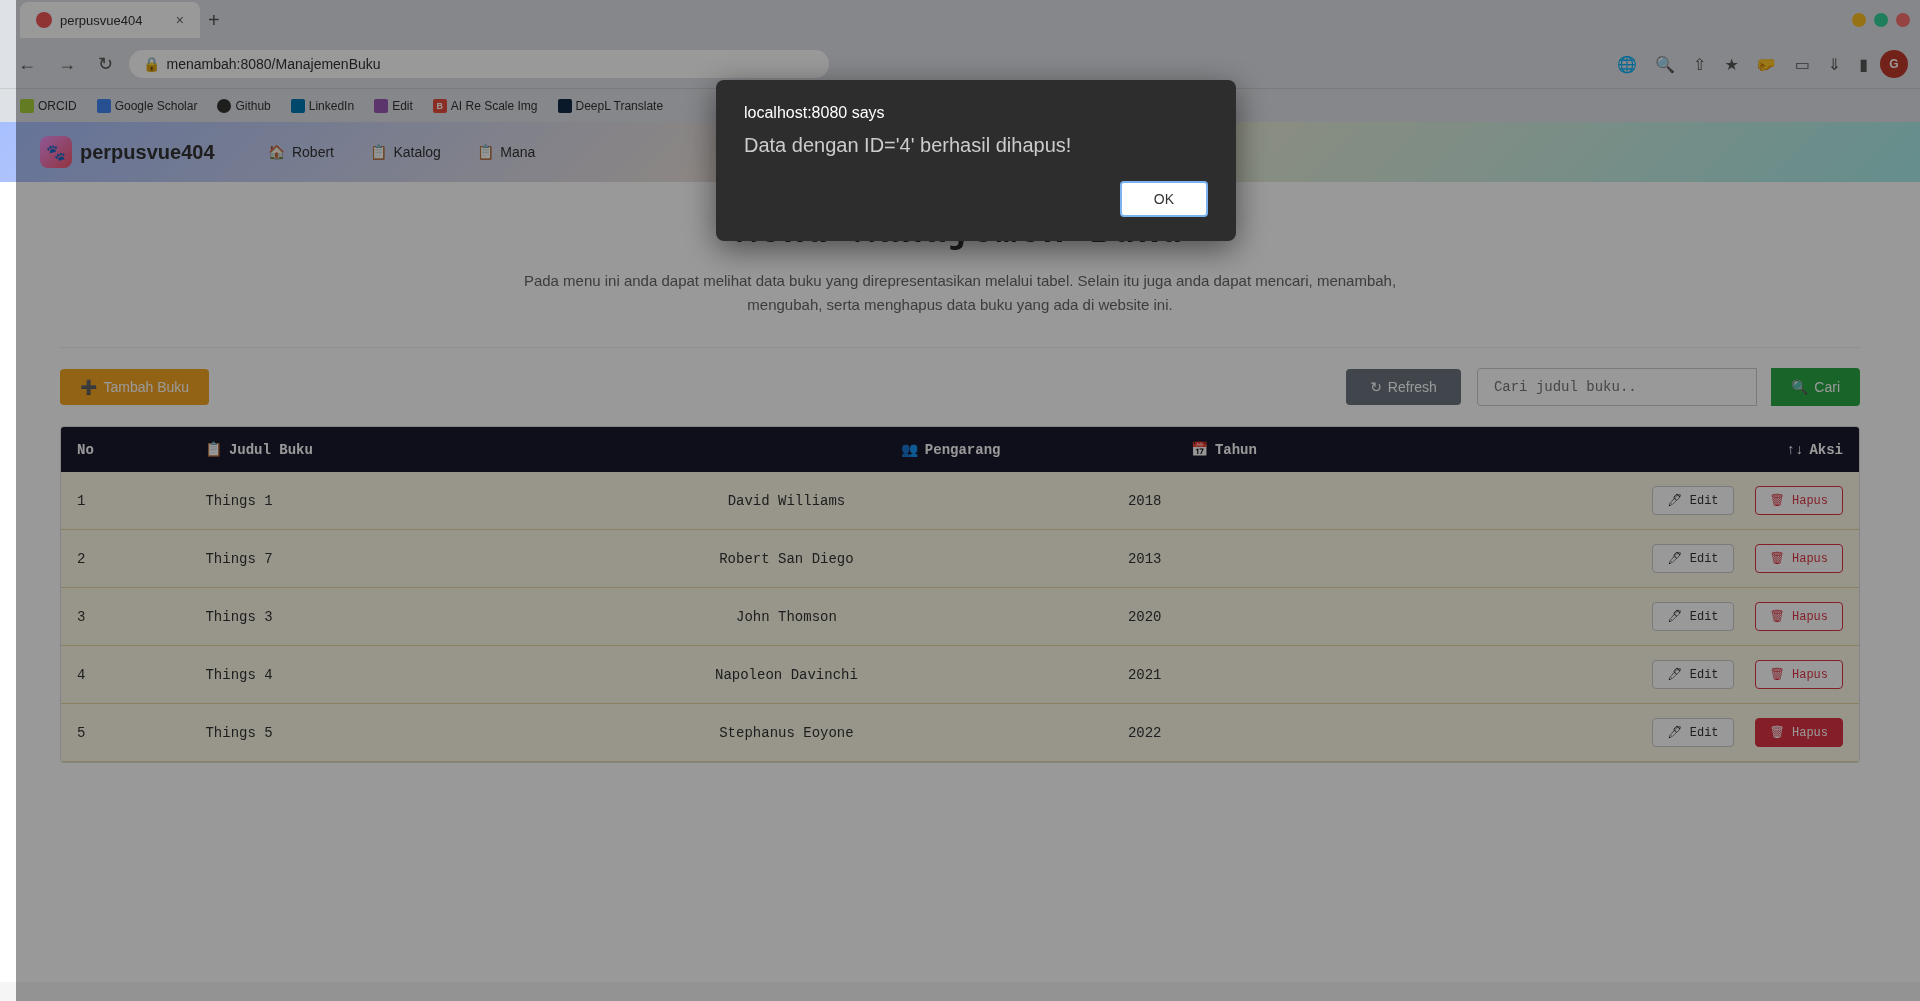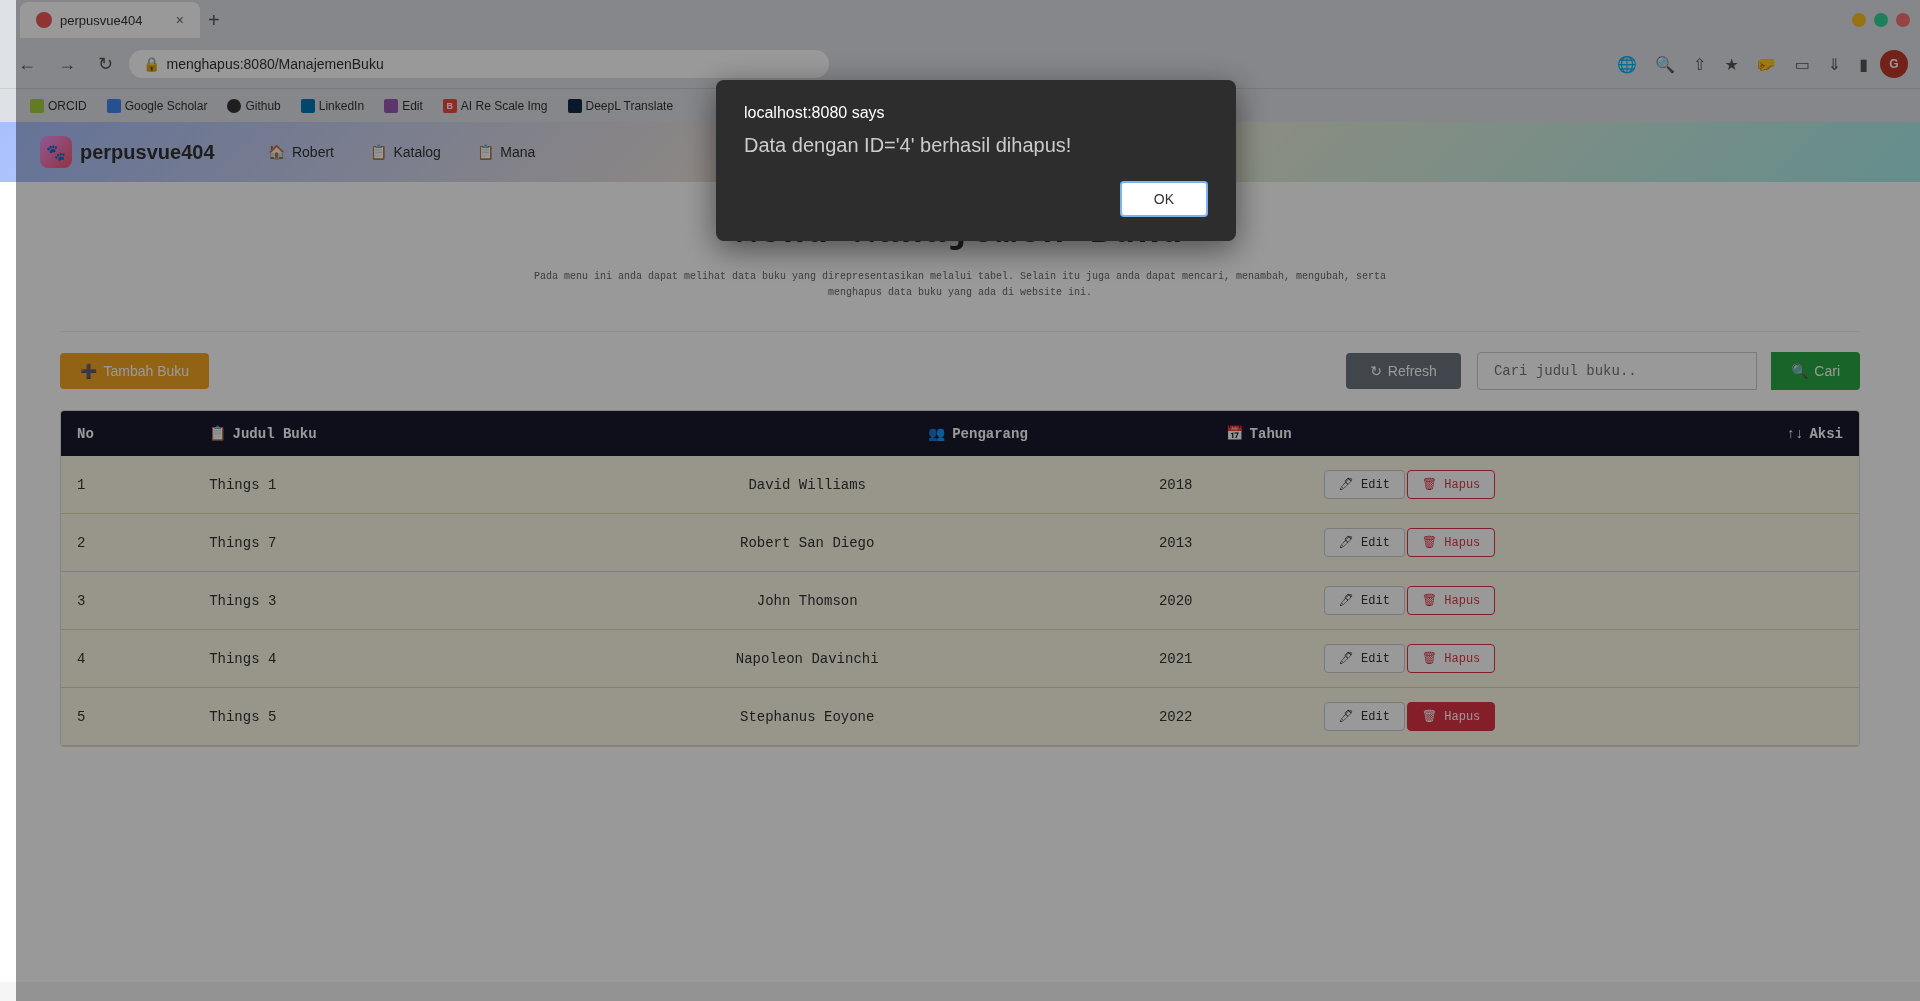--- a/index.html
+++ b/index.html
@@ -22,21 +22,21 @@
 
     .address-bar { display: flex; align-items: center; background: #dee1e6; padding: 4px 12px; gap: 10px; height: 48px; }
     .nav-btn { background: none; border: none; font-size: 18px; color: #555; cursor: pointer; padding: 4px 6px; border-radius: 4px; }
     .address-input { flex: 1; max-width: 700px; background: #fff; border: none; border-radius: 20px; padding: 6px 14px; font-size: 14px; color: #333; display: flex; align-items: center; gap: 6px; }
     .address-input span { color: #333; font-size: 14px; }
     .lock-icon { color: #555; font-size: 12px; }
     .toolbar-icons { display: flex; align-items: center; gap: 6px; margin-left: auto; }
     .toolbar-icon { background: none; border: none; font-size: 16px; color: #555; cursor: pointer; padding: 4px 6px; border-radius: 4px; }
     .avatar { width: 28px; height: 28px; border-radius: 50%; background: #c0392b; display: flex; align-items: center; justify-content: center; color: #fff; font-size: 12px; font-weight: bold; }
 
-    .bookmarks-bar { display: flex; align-items: center; background: #dee1e6; padding: 2px 22px; height: 34px; gap: 4px; border-top: 1px solid #ccc; }
+    .bookmarks-bar { display: flex; align-items: center; background: #dee1e6; padding: 2px 12px; height: 34px; gap: 4px; border-top: 1px solid #ccc; }
     .bookmark-item { display: flex; align-items: center; gap: 4px; padding: 2px 8px; border-radius: 4px; font-size: 12px; color: #333; cursor: pointer; white-space: nowrap; }
     .bookmark-favicon { width: 14px; height: 14px; border-radius: 2px; }
     .bm-orcid { background: #a6ce39; }
     .bm-scholar { background: #4285f4; }
     .bm-github { background: #333; border-radius: 50%; }
     .bm-linkedin { background: #0077b5; }
     .bm-edit { background: #9b59b6; }
     .bm-b { background: #e74c3c; font-size: 10px; color: #fff; display: flex; align-items: center; justify-content: center; font-weight: bold; }
     .bm-deepl { background: #0f2b46; border-radius: 2px; }
 
@@ -47,21 +47,21 @@
     .navbar { display: flex; align-items: center; padding: 10px 40px; background: linear-gradient(135deg, #a8c0ff, #ffecd2, #a8edea); min-height: 60px; }
     .navbar-brand { display: flex; align-items: center; gap: 8px; font-size: 20px; font-weight: bold; color: #333; margin-right: 40px; }
     .brand-icon { width: 32px; height: 32px; background: linear-gradient(135deg, #f093fb, #f5576c); border-radius: 8px; display: flex; align-items: center; justify-content: center; font-size: 16px; }
     .nav-links { display: flex; gap: 8px; }
     .nav-link { display: flex; align-items: center; gap: 6px; padding: 6px 14px; color: #333; text-decoration: none; font-size: 14px; border-radius: 4px; }
     .nav-icon { font-size: 14px; }
 
     
     .main-content { padding: 30px 60px; background: #fff; }
     .page-title { text-align: center; font-size: 36px; font-family: 'Courier New', monospace; color: #333; margin-bottom: 16px; letter-spacing: 2px; }
-    .page-desc { text-align: center; color: #666; font-size: 10px; max-width: 900px; margin: 13px auto 30px; line-height: 1.6; font-family: Liberation Mono, monospace; }
+    .page-desc { text-align: center; color: #666; font-size: 15px; max-width: 900px; margin: 13px auto 30px; line-height: 1.6; font-family: Liberation Sans, sans-serif; }
     .divider { border: none; border-top: 1px solid #eee; margin: 20px 0; }
 
     
     .table-toolbar { display: flex; align-items: center; margin-bottom: 20px; gap: 16px; }
     .btn-tambah { background: #f5a623; color: #fff; border: none; padding: 10px 20px; border-radius: 4px; font-size: 14px; cursor: pointer; display: flex; align-items: center; gap: 6px; font-weight: 500; }
     .spacer { flex: 1; }
     .btn-refresh { background: #6c757d; color: #fff; border: none; padding: 10px 24px; border-radius: 4px; font-size: 14px; cursor: pointer; display: flex; align-items: center; gap: 6px; }
     .search-container { display: flex; gap: 14px; }
     .search-input { padding: 10px 16px; border: 1px solid #ccc; border-radius: 4px 0 0 4px; font-size: 14px; width: 280px; color: #999; font-family: 'Courier New', monospace; }
     .btn-cari { background: #28a745; color: #fff; border: none; padding: 10px 20px; border-radius: 0 4px 4px 0; font-size: 14px; cursor: pointer; display: flex; align-items: center; gap: 6px; }
@@ -71,21 +71,21 @@
     table { width: 100%; border-collapse: collapse; font-family: 'Courier New', monospace; }
     thead tr { background: #1a1a2e; color: #fff; }
     thead th { padding: 14px 16px; text-align: left; font-size: 14px; font-weight: 600; }
     thead th.center { text-align: right; }
     tbody tr { background: #fef9e7; border-bottom: 1px solid #e8d5a3; }
     tbody td { padding: 14px 16px; font-size: 14px; color: #333; }
     tbody td.center { text-align: center; }
     .btn-edit { background: #fff; color: #333; border: 1px solid #ccc; padding: 6px 14px; border-radius: 4px; font-size: 12px; cursor: pointer; display: inline-flex; align-items: center; gap: 4px; font-family: 'Courier New', monospace; }
     .btn-hapus { background: #fff; color: #dc3545; border: 1px solid #dc3545; padding: 6px 14px; border-radius: 4px; font-size: 12px; cursor: pointer; display: inline-flex; align-items: center; gap: 4px; font-family: 'Courier New', monospace; }
     .btn-hapus-active { background: #dc3545; color: #fff; border: 1px solid #dc3545; padding: 6px 14px; border-radius: 4px; font-size: 12px; cursor: pointer; display: inline-flex; align-items: center; gap: 4px; font-family: 'Courier New', monospace; }
-    .action-cell { display: flex; gap: 2px; justify-content: flex-start; }
+    .action-cell { display: flex; gap: 21px; justify-content: flex-end; }
 
     
     .dialog-overlay { position: fixed; top: 0; left: 16px; width: 100%; height: 100%; background: rgba(0,0,0,0.4); z-index: 1000; display: flex; align-items: flex-start; justify-content: center; padding-top: 80px; }
     .dialog-box { background: #2d2d2d; border-radius: 8px; padding: 24px 28px; min-width: 520px; box-shadow: 0 8px 32px rgba(0,0,0,0.5); }
     .dialog-title { color: #fff; font-size: 16px; font-weight: 500; margin-bottom: 12px; }
     .dialog-message { color: #ccc; font-size: 20px; margin-bottom: 24px; }
     .dialog-footer { display: flex; justify-content: flex-end; }
     .btn-ok { background: #fff; color: #333; border: 2px solid #7ab3f0; padding: 8px 32px; border-radius: 4px; font-size: 14px; cursor: pointer; font-weight: 500; }
 
     .th-icon { margin-right: 6px; }
@@ -110,21 +110,21 @@
       <div class="win-btn win-btn-close"></div>
     </div>
   </div>
 
   <div class="address-bar">
     <button class="nav-btn">←</button>
     <button class="nav-btn">→</button>
     <button class="nav-btn">↻</button>
     <div class="address-input">
       <span class="lock-icon">🔒</span>
-      <span>menghapus:8080/ManajemenBuku</span>
+      <span>menambah:8080/ManajemenBuku</span>
     </div>
     <div class="toolbar-icons">
       <button class="toolbar-icon">🌐</button>
       <button class="toolbar-icon">🔍</button>
       <button class="toolbar-icon">⇧</button>
       <button class="toolbar-icon">★</button>
       <button class="toolbar-icon">🤛</button>
       <button class="toolbar-icon">▭</button>
       <button class="toolbar-icon">⇓</button>
       <button class="toolbar-icon">▮</button>

